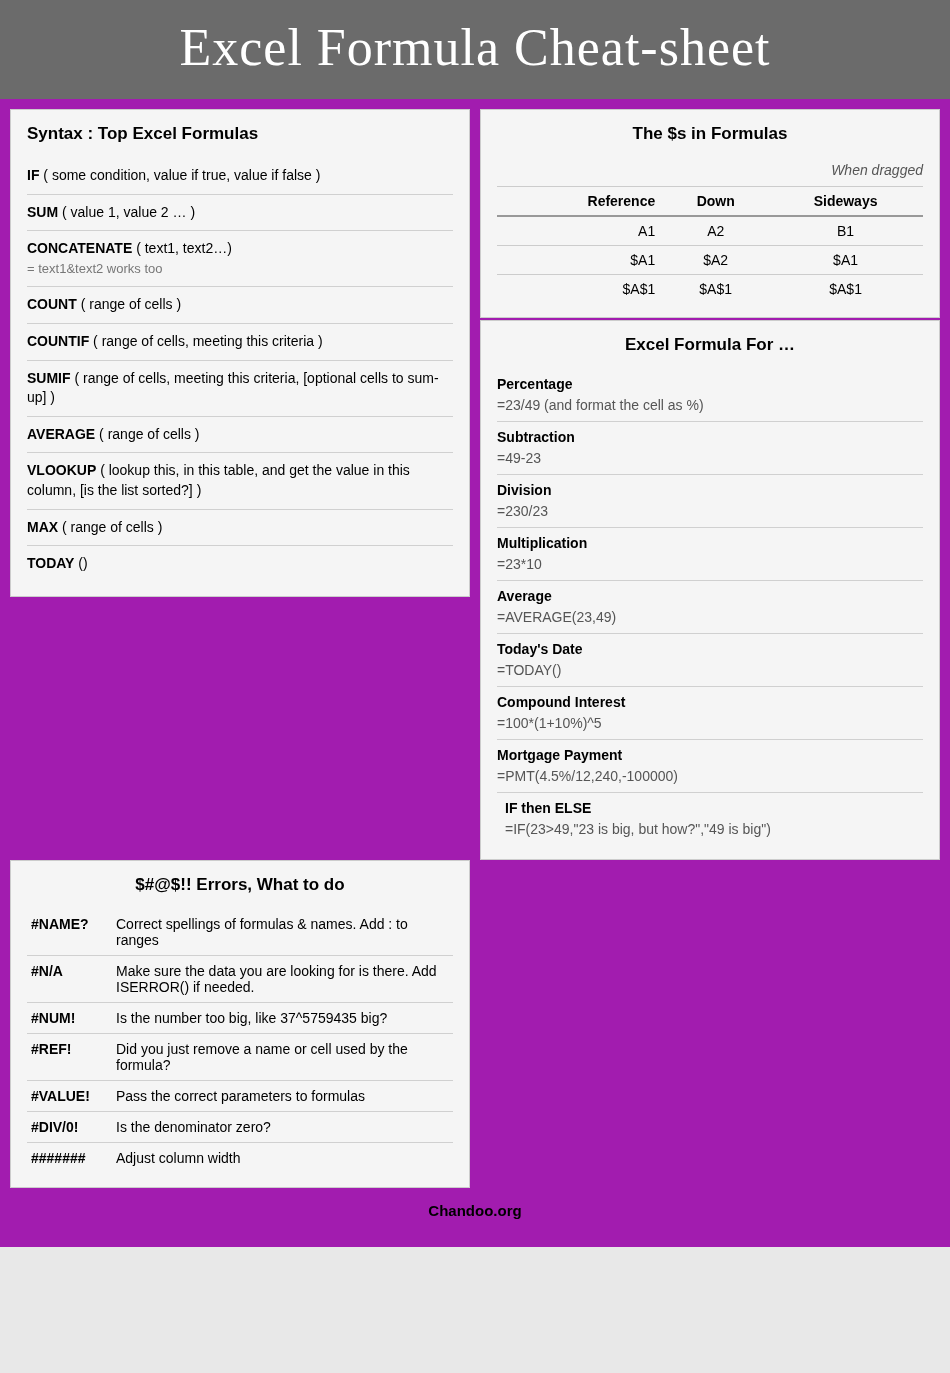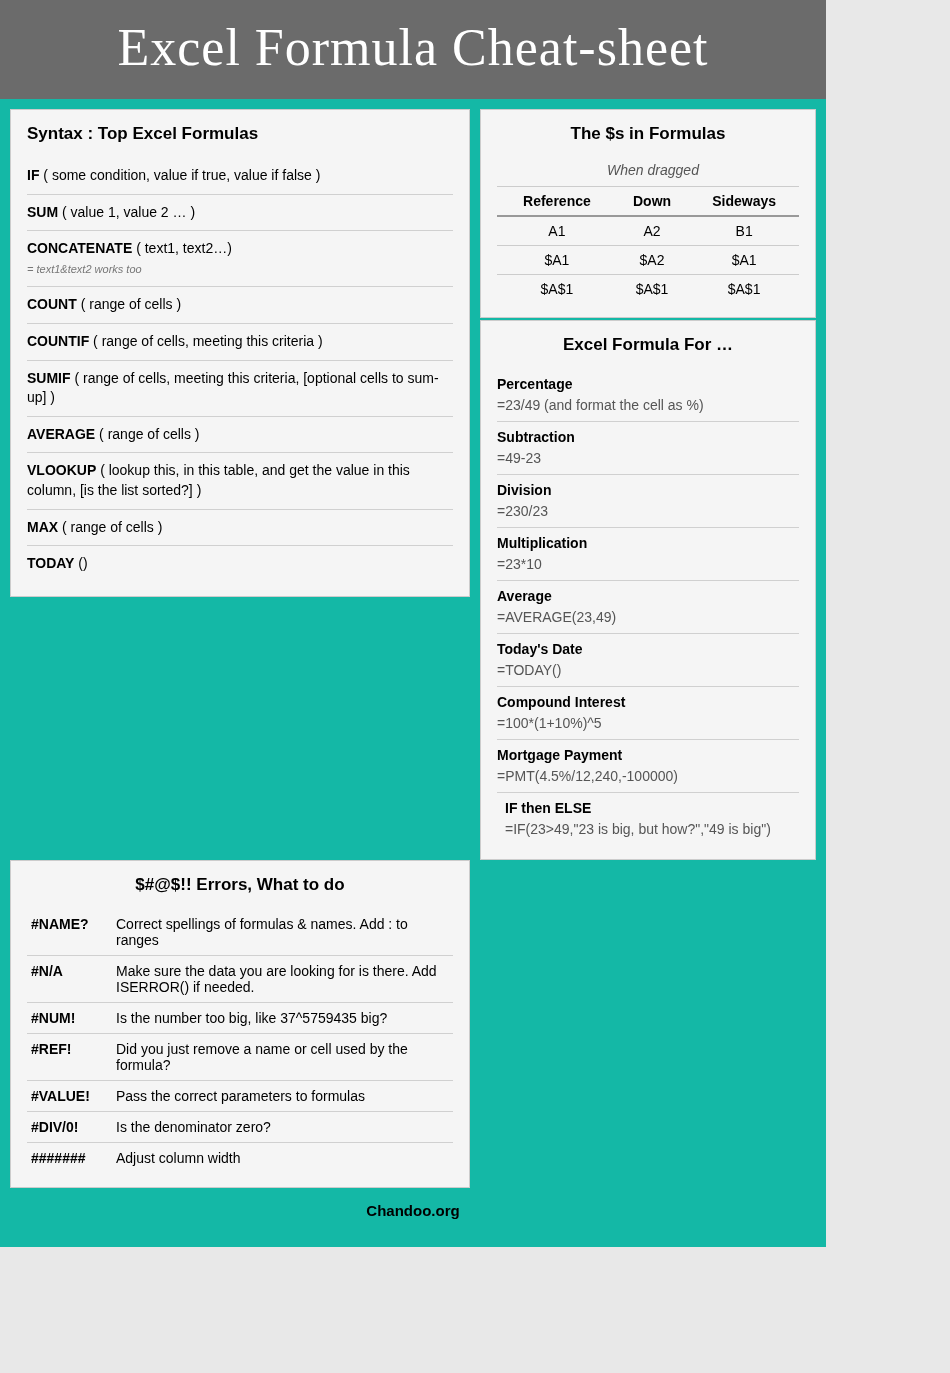--- a/index.html
+++ b/index.html
@@ -4,22 +4,22 @@
   <style>
     * { box-sizing: border-box; margin: 0; padding: 0; }
     body {
       font-family: Arial, sans-serif;
       background: #e8e8e8;
       width: 950px;
       min-height: 1373px;
     }
 
     .page-wrapper {
-      width: 826px;
-      background: #14b8a6;
+      width: 950px;
+      background: #a21caf;
       padding-bottom: 20px;
     }
 
     
     .header {
       background: #6b6b6b;
       text-align: center;
       padding: 18px 10px 22px;
     }
     .header h1 {
@@ -77,22 +77,21 @@
       line-height: 1.4;
     }
     .formula-item:last-child {
       border-bottom: none;
     }
     .formula-item .fname {
       font-weight: bold;
     }
     .formula-item .sub {
       color: #777;
-      font-size: 11px;
-      font-style: italic;
+      font-size: 13px;
     }
 
     
     .dollar-table {
       width: 100%;
       border-collapse: collapse;
       font-size: 14px;
     }
     .dollar-table .when-dragged {
       text-align: center;
@@ -109,21 +108,21 @@
     .dollar-table td {
       text-align: center;
       padding: 6px 8px;
       border-bottom: 1px solid #ccc;
     }
     .dollar-table tr:last-child td {
       border-bottom: none;
     }
     .dollar-table th:first-child,
     .dollar-table td:first-child {
-      text-align: center;
+      text-align: right;
       padding-left: 10px;
     }
 
     
     .error-table {
       width: 100%;
       font-size: 14px;
       border-collapse: collapse;
     }
     .error-table tr {

